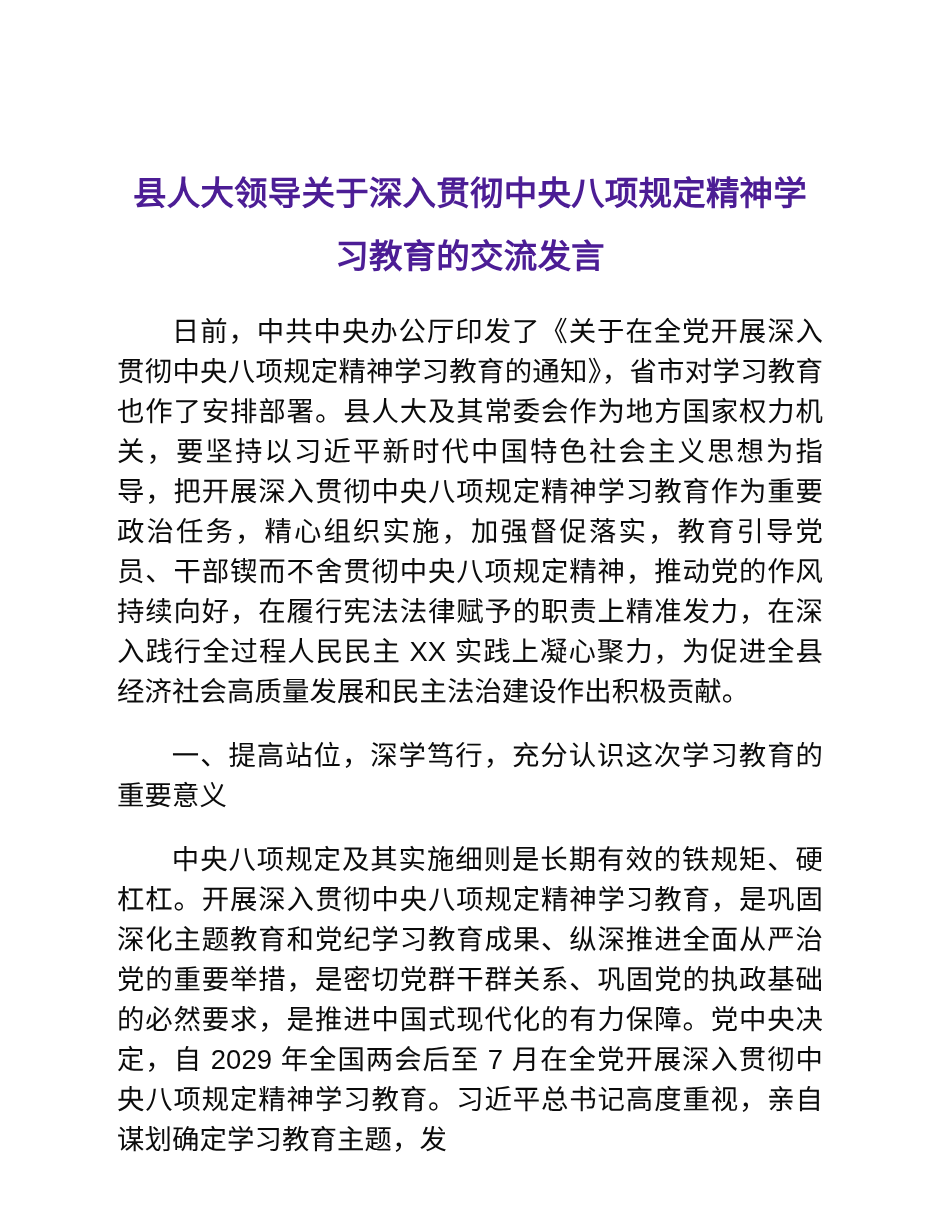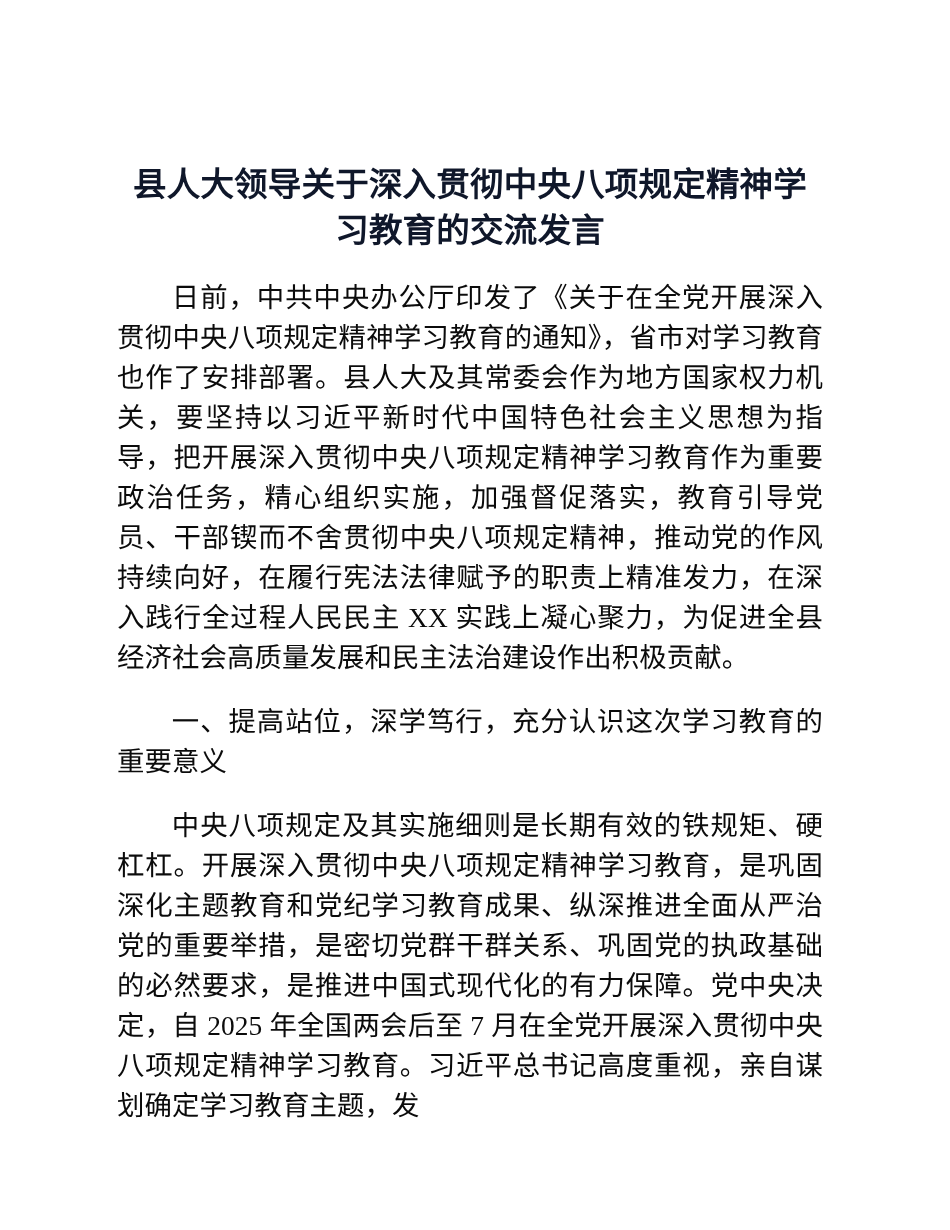--- a/index.html
+++ b/index.html
@@ -24,32 +24,32 @@
     top: 0;
     width: 706px;
   }
 
   .doc-title {
     margin: 0;
     padding: 0;
     font-family: "Liberation Sans", "DejaVu Sans", sans-serif;
     font-weight: 700;
     font-size: 33.5px;
-    line-height: 46px;
+    line-height: 63px;
     text-align: center;
-    color: #0f172a;
+    color: #4c1d95;
     letter-spacing: 0.2px;
     padding-top: 162px;
     word-break: break-all;
   }
 
   .para {
     margin: 0;
     padding: 0;
-    font-family: Liberation Serif, serif;
+    font-family: Liberation Sans, sans-serif;
     font-size: 27.4px;
     line-height: 40px;
     color: #0b0b0b;
     text-align: justify;
     text-justify: inter-character;
     text-align-last: left;
     word-break: break-all;
     letter-spacing: 0.1px;
   }
 
@@ -70,16 +70,16 @@
 
 <div class="page">
   <div class="doc-body">
 
     <h1 class="doc-title">县人大领导关于深入贯彻中央八项规定精神学习教育的交流发言</h1>
 
     <p class="para indent first">日前，中共中央办公厅印发了《关于在全党开展深入贯彻中央八项规定精神学习教育的通知》，省市对学习教育也作了安排部署。县人大及其常委会作为地方国家权力机关，要坚持以习近平新时代中国特色社会主义思想为指导，把开展深入贯彻中央八项规定精神学习教育作为重要政治任务，精心组织实施，加强督促落实，教育引导党员、干部锲而不舍贯彻中央八项规定精神，推动党的作风持续向好，在履行宪法法律赋予的职责上精准发力，在深入践行全过程人民民主 XX 实践上凝心聚力，为促进全县经济社会高质量发展和民主法治建设作出积极贡献。</p>
 
     <p class="para indent gap">一、提高站位，深学笃行，充分认识这次学习教育的重要意义</p>
 
-    <p class="para indent gap">中央八项规定及其实施细则是长期有效的铁规矩、硬杠杠。开展深入贯彻中央八项规定精神学习教育，是巩固深化主题教育和党纪学习教育成果、纵深推进全面从严治党的重要举措，是密切党群干群关系、巩固党的执政基础的必然要求，是推进中国式现代化的有力保障。党中央决定，自 2025 年全国两会后至 7 月在全党开展深入贯彻中央八项规定精神学习教育。习近平总书记高度重视，亲自谋划确定学习教育主题，发</p>
+    <p class="para indent gap">中央八项规定及其实施细则是长期有效的铁规矩、硬杠杠。开展深入贯彻中央八项规定精神学习教育，是巩固深化主题教育和党纪学习教育成果、纵深推进全面从严治党的重要举措，是密切党群干群关系、巩固党的执政基础的必然要求，是推进中国式现代化的有力保障。党中央决定，自 2029 年全国两会后至 7 月在全党开展深入贯彻中央八项规定精神学习教育。习近平总书记高度重视，亲自谋划确定学习教育主题，发</p>
 
   </div>
 </div>
 
 </body></html>

